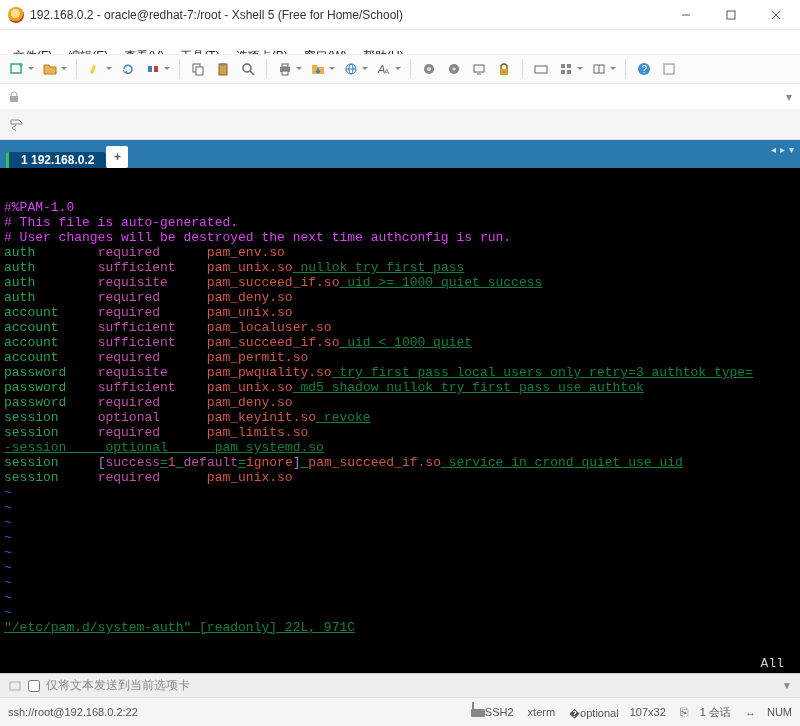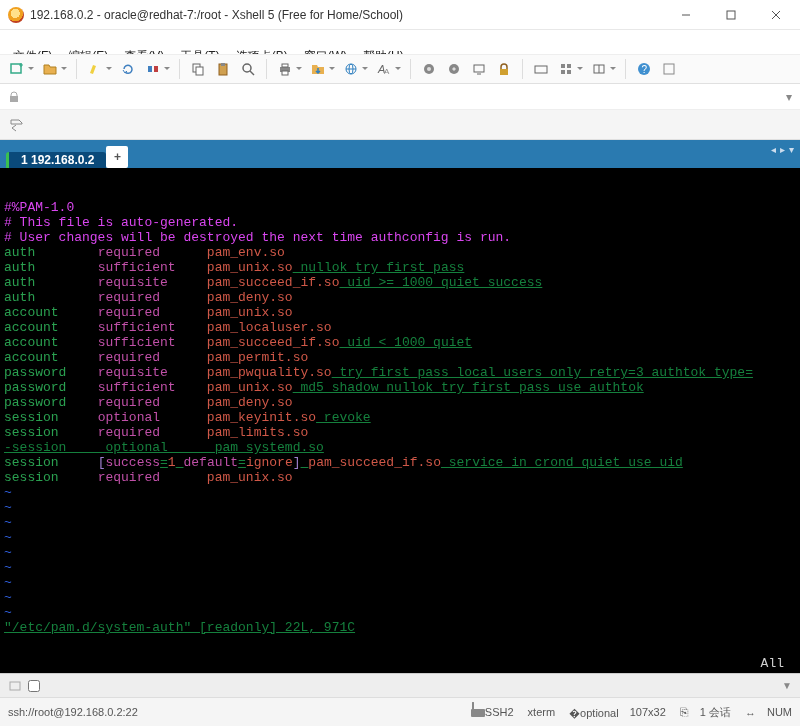--- a/index.html
+++ b/index.html
@@ -249,20 +249,21 @@
   <span class="row"><span class="c-cyan">#%PAM-1.0</span></span><span class="row"><span class="c-cyan"># This file is auto-generated.</span></span><span class="row"><span class="c-cyan"># User changes will be destroyed the next time authconfig is run.</span></span><span class="row"><span class="c-green">auth        </span><span class="c-mag">required      </span><span class="c-red">pam_env.so</span></span><span class="row"><span class="c-green">auth        </span><span class="c-mag">sufficient    </span><span class="c-red">pam_unix.so</span><span class="c-white"> nullok try_first_pass</span></span><span class="row"><span class="c-green">auth        </span><span class="c-mag">requisite     </span><span class="c-red">pam_succeed_if.so</span><span class="c-white"> uid &gt;= 1000 quiet_success</span></span><span class="row"><span class="c-green">auth        </span><span class="c-mag">required      </span><span class="c-red">pam_deny.so</span></span><span class="row"><span></span></span><span class="row"><span class="c-green">account     </span><span class="c-mag">required      </span><span class="c-red">pam_unix.so</span></span><span class="row"><span class="c-green">account     </span><span class="c-mag">sufficient    </span><span class="c-red">pam_localuser.so</span></span><span class="row"><span class="c-green">account     </span><span class="c-mag">sufficient    </span><span class="c-red">pam_succeed_if.so</span><span class="c-white"> uid &lt; 1000 quiet</span></span><span class="row"><span class="c-green">account     </span><span class="c-mag">required      </span><span class="c-red">pam_permit.so</span></span><span class="row"><span></span></span><span class="row"><span class="c-green">password    </span><span class="c-mag">requisite     </span><span class="c-red">pam_pwquality.so</span><span class="c-white"> try_first_pass local_users_only retry=3 authtok_type=</span></span><span class="row"><span class="c-green">password    </span><span class="c-mag">sufficient    </span><span class="c-red">pam_unix.so</span><span class="c-white"> md5 shadow nullok try_first_pass use_authtok</span></span><span class="row"><span class="c-green">password    </span><span class="c-mag">required      </span><span class="c-red">pam_deny.so</span></span><span class="row"><span></span></span><span class="row"><span class="c-green">session     </span><span class="c-mag">optional      </span><span class="c-red">pam_keyinit.so</span><span class="c-white"> revoke</span></span><span class="row"><span class="c-green">session     </span><span class="c-mag">required      </span><span class="c-red">pam_limits.so</span></span><span class="row"><span class="c-white">-session     optional      pam_systemd.so</span></span><span class="row"><span class="c-green">session     </span><span class="c-lav">[</span><span class="c-mag">success</span><span class="c-white">=</span><span class="c-red">1</span><span class="c-white"> </span><span class="c-mag">default</span><span class="c-white">=</span><span class="c-red">ignore</span><span class="c-lav">]</span><span class="c-white"> </span><span class="c-red">pam_succeed_if.so</span><span class="c-white"> service in crond quiet use_uid</span></span><span class="row"><span class="c-green">session     </span><span class="c-mag">required      </span><span class="c-red">pam_unix.so</span></span><span class="row"><span class="c-tilde">~</span></span><span class="row"><span class="c-tilde">~</span></span><span class="row"><span class="c-tilde">~</span></span><span class="row"><span class="c-tilde">~</span></span><span class="row"><span class="c-tilde">~</span></span><span class="row"><span class="c-tilde">~</span></span><span class="row"><span class="c-tilde">~</span></span><span class="row"><span class="c-tilde">~</span></span><span class="row"><span class="c-tilde">~</span></span><span class="row"><span class="c-white">"/etc/pam.d/system-auth" [readonly] 22L, 971C</span></span><div class="term-status-right">All</div>
 </div>
 
 <div class="sendbar">
   <span>
       <svg width="14" height="14">
         <rect x="2" y="3" width="10" height="8" fill="none" stroke="#aaa"></rect>
       </svg>
     </span>
   <input type="checkbox" style="">
+  <span>仅将文本发送到当前选项卡</span>
   <span class="dd">▼</span>
 </div>
 
 <div class="statusbar">
   <span class="stat">ssh://root@192.168.0.2:22</span>
   <span class="spacer"></span>
   <span class="stat"><span style="position:relative;top:-3px"><span class="ico-lock"></span></span>&nbsp;<span>SSH2</span></span>
   <span class="stat">xterm</span>
   <span class="stat"><span>�optional</span>&nbsp;<span>107x32</span></span>
   <span class="stat"><span>⎘</span>&nbsp;<span>1 会话</span></span>

